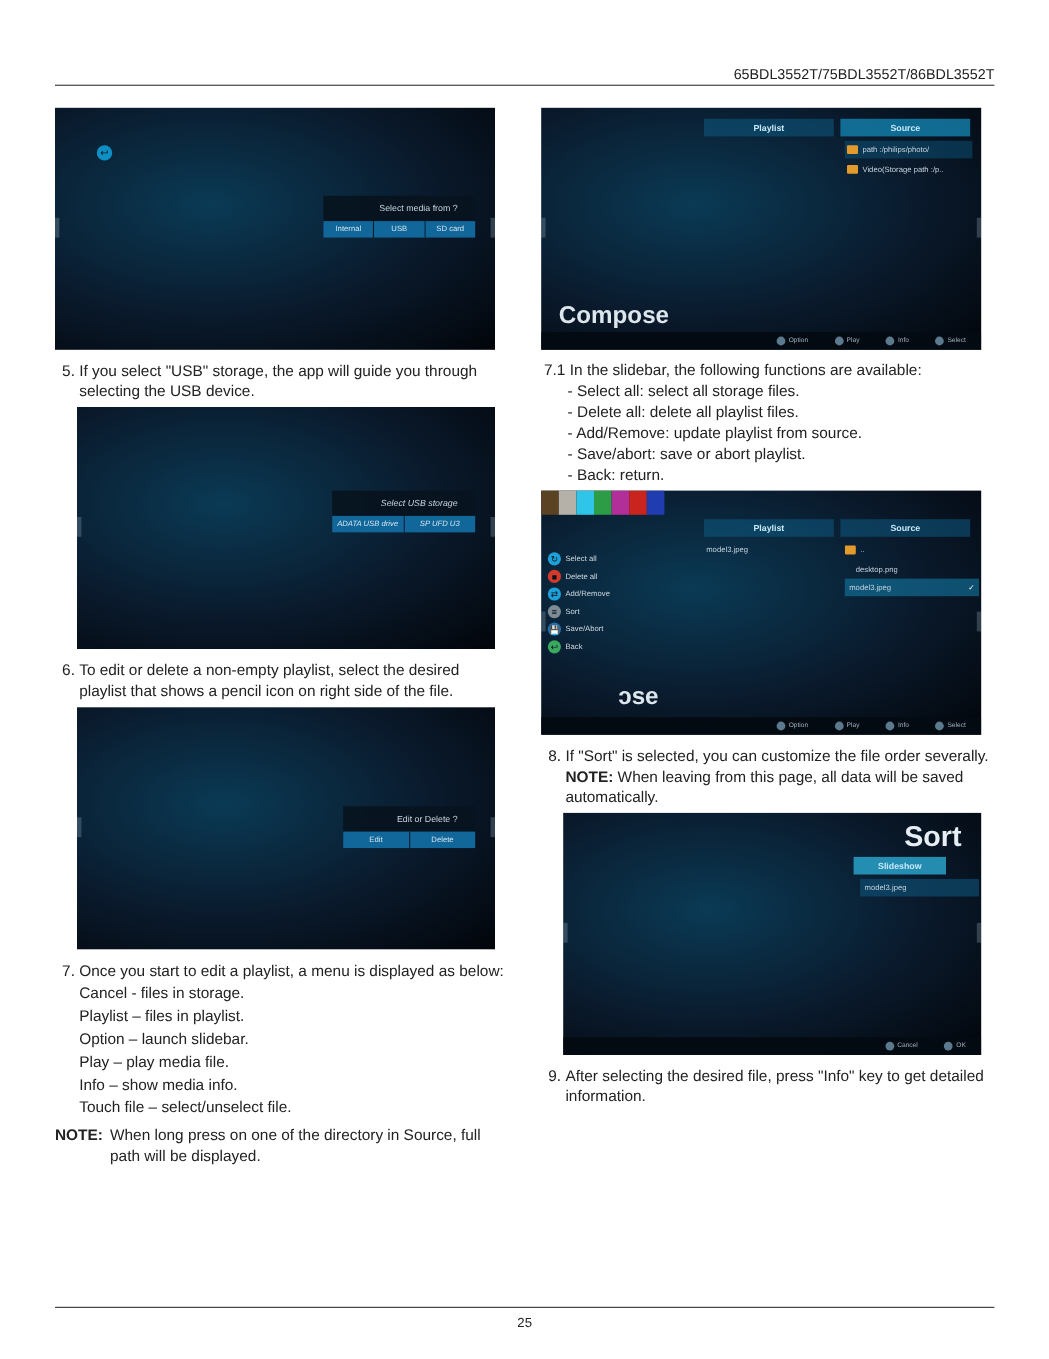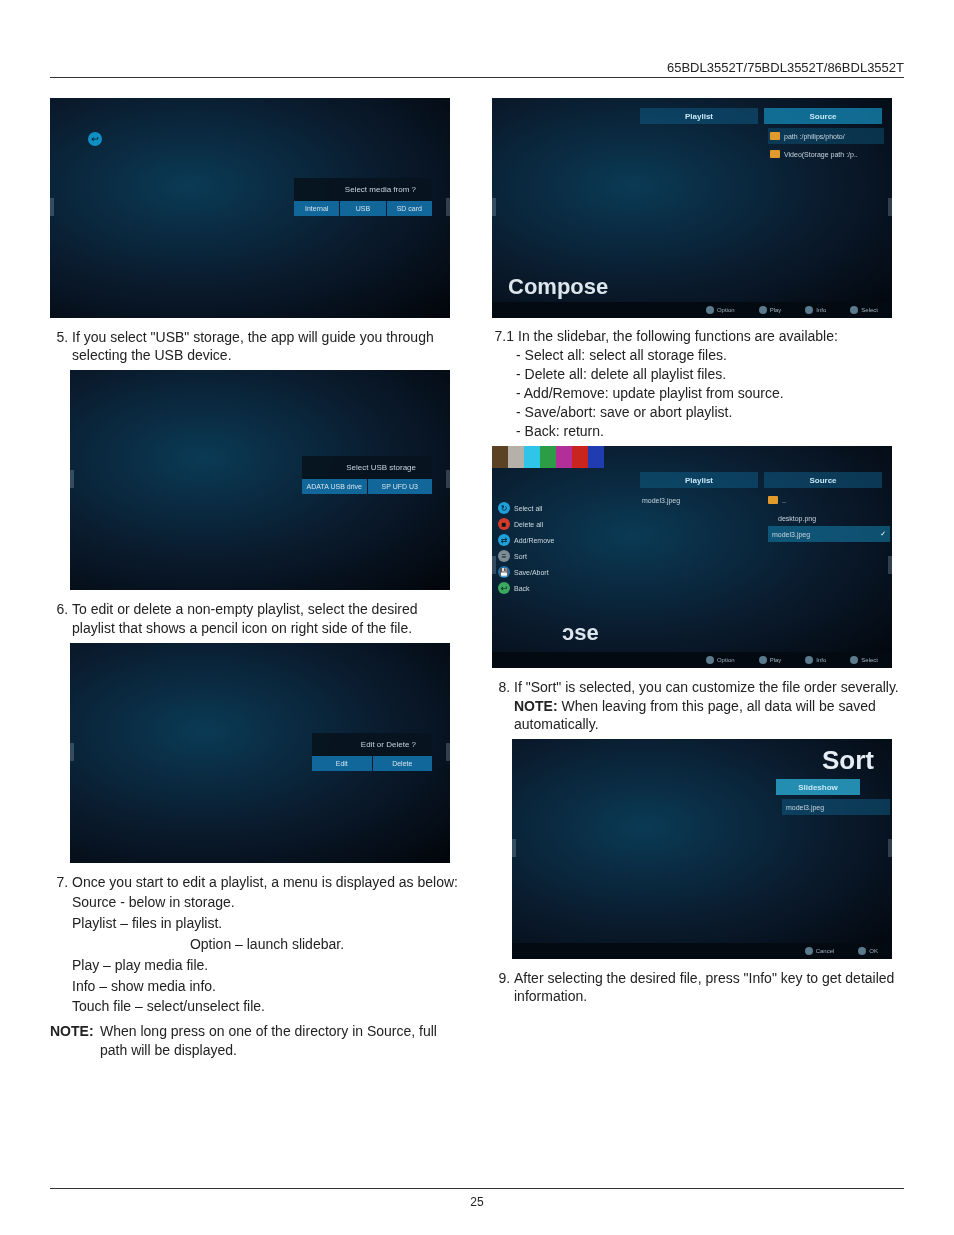--- a/index.html
+++ b/index.html
@@ -120,21 +120,21 @@
         </div>
       </div>
 
       <ol class="steps" start="5">
         <li>If you select "USB" storage, the app will guide you through selecting the USB device.</li>
       </ol>
 
       <div class="screenshot" style="margin-left:20px; width:380px;">
         <div class="edge-tab" style="left:0; top:100px;"></div>
         <div class="edge-tab" style="right:0; top:100px;"></div>
-        <div class="dialog" style="top:86px; width:130px;">
+        <div class="dialog" style="top:76px; width:130px;font-style:italic;">
           <div class="dialog-title">Select USB storage</div>
           <div class="dialog-row">
             <div class="dialog-btn">ADATA USB drive</div>
             <div class="dialog-btn">SP UFD U3</div>
           </div>
         </div>
       </div>
 
       <ol class="steps" start="6">
         <li>To edit or delete a non-empty playlist, select the desired playlist that shows a pencil icon on right side of the file.</li>
@@ -148,23 +148,23 @@
           <div class="dialog-row">
             <div class="dialog-btn">Edit</div>
             <div class="dialog-btn">Delete</div>
           </div>
         </div>
       </div>
 
       <ol class="steps" start="7">
         <li>
           <span>Once you start to edit a playlist, a menu is displayed as below:</span>
-          <div class="sub" style="padding-left:0;">Source - below in storage.</div>
+          <div class="sub" style="padding-left:0;">Cancel - files in storage.</div>
           <div class="sub" style="padding-left:0;">Playlist – files in playlist.</div>
-          <div class="sub" style="padding-left:0;text-align:center;">Option – launch slidebar.</div>
+          <div class="sub" style="padding-left:0;">Option – launch slidebar.</div>
           <div class="sub" style="padding-left:0;">Play – play media file.</div>
           <div class="sub" style="padding-left:0;">Info – show media info.</div>
           <div class="sub" style="padding-left:0;">Touch file – select/unselect file.</div>
         </li>
       </ol>
 
       <div class="note" style="display:flex;">
         <span class="lbl" style="min-width:50px;">NOTE:</span>
         <span>When long press on one of the directory in Source, full path will be displayed.</span>
       </div>

